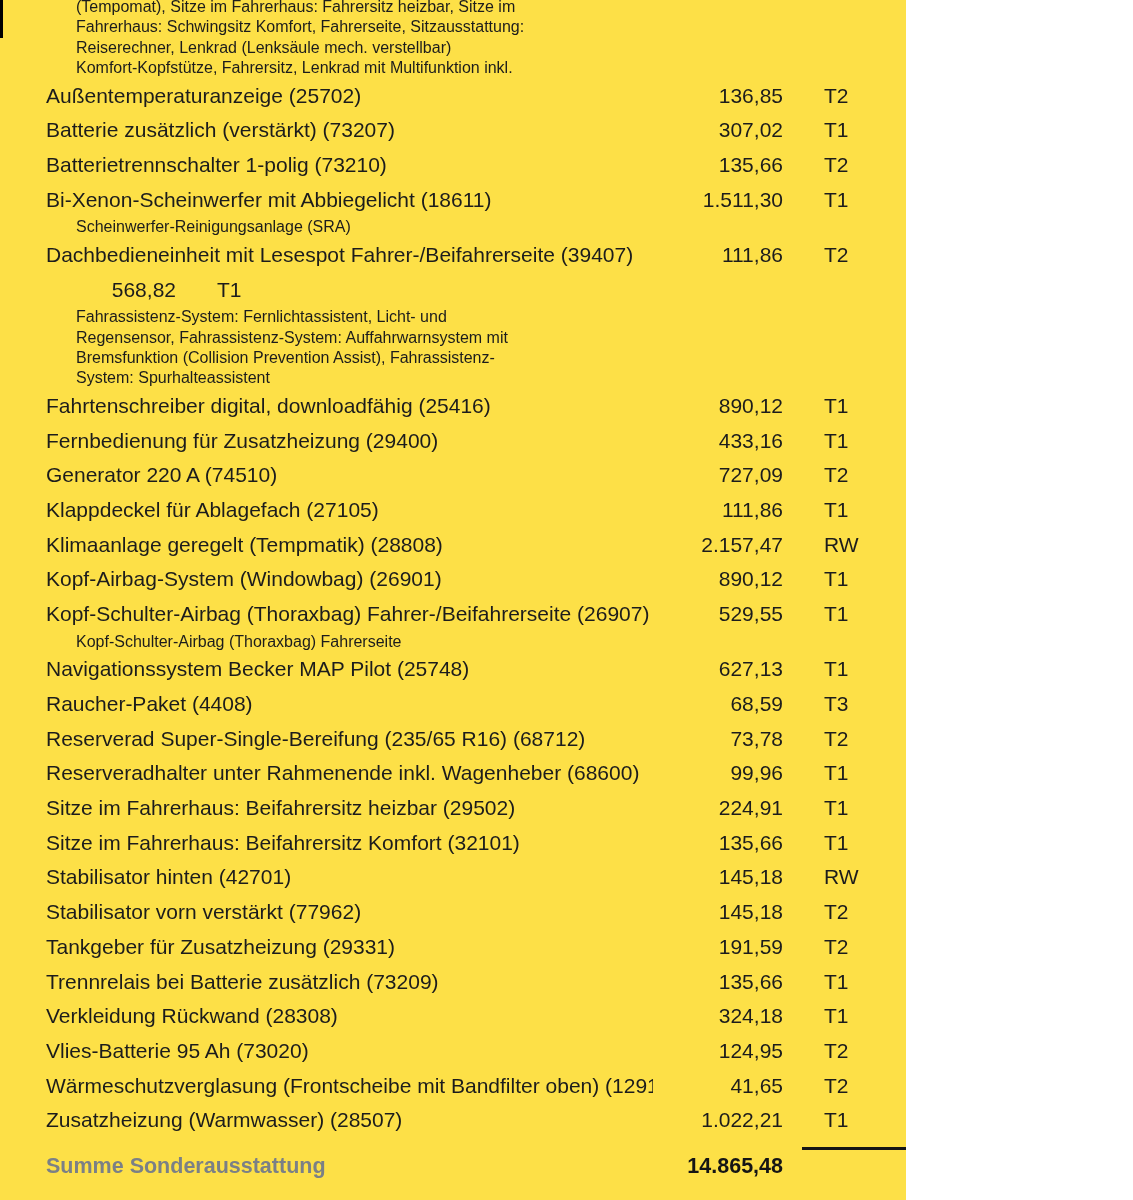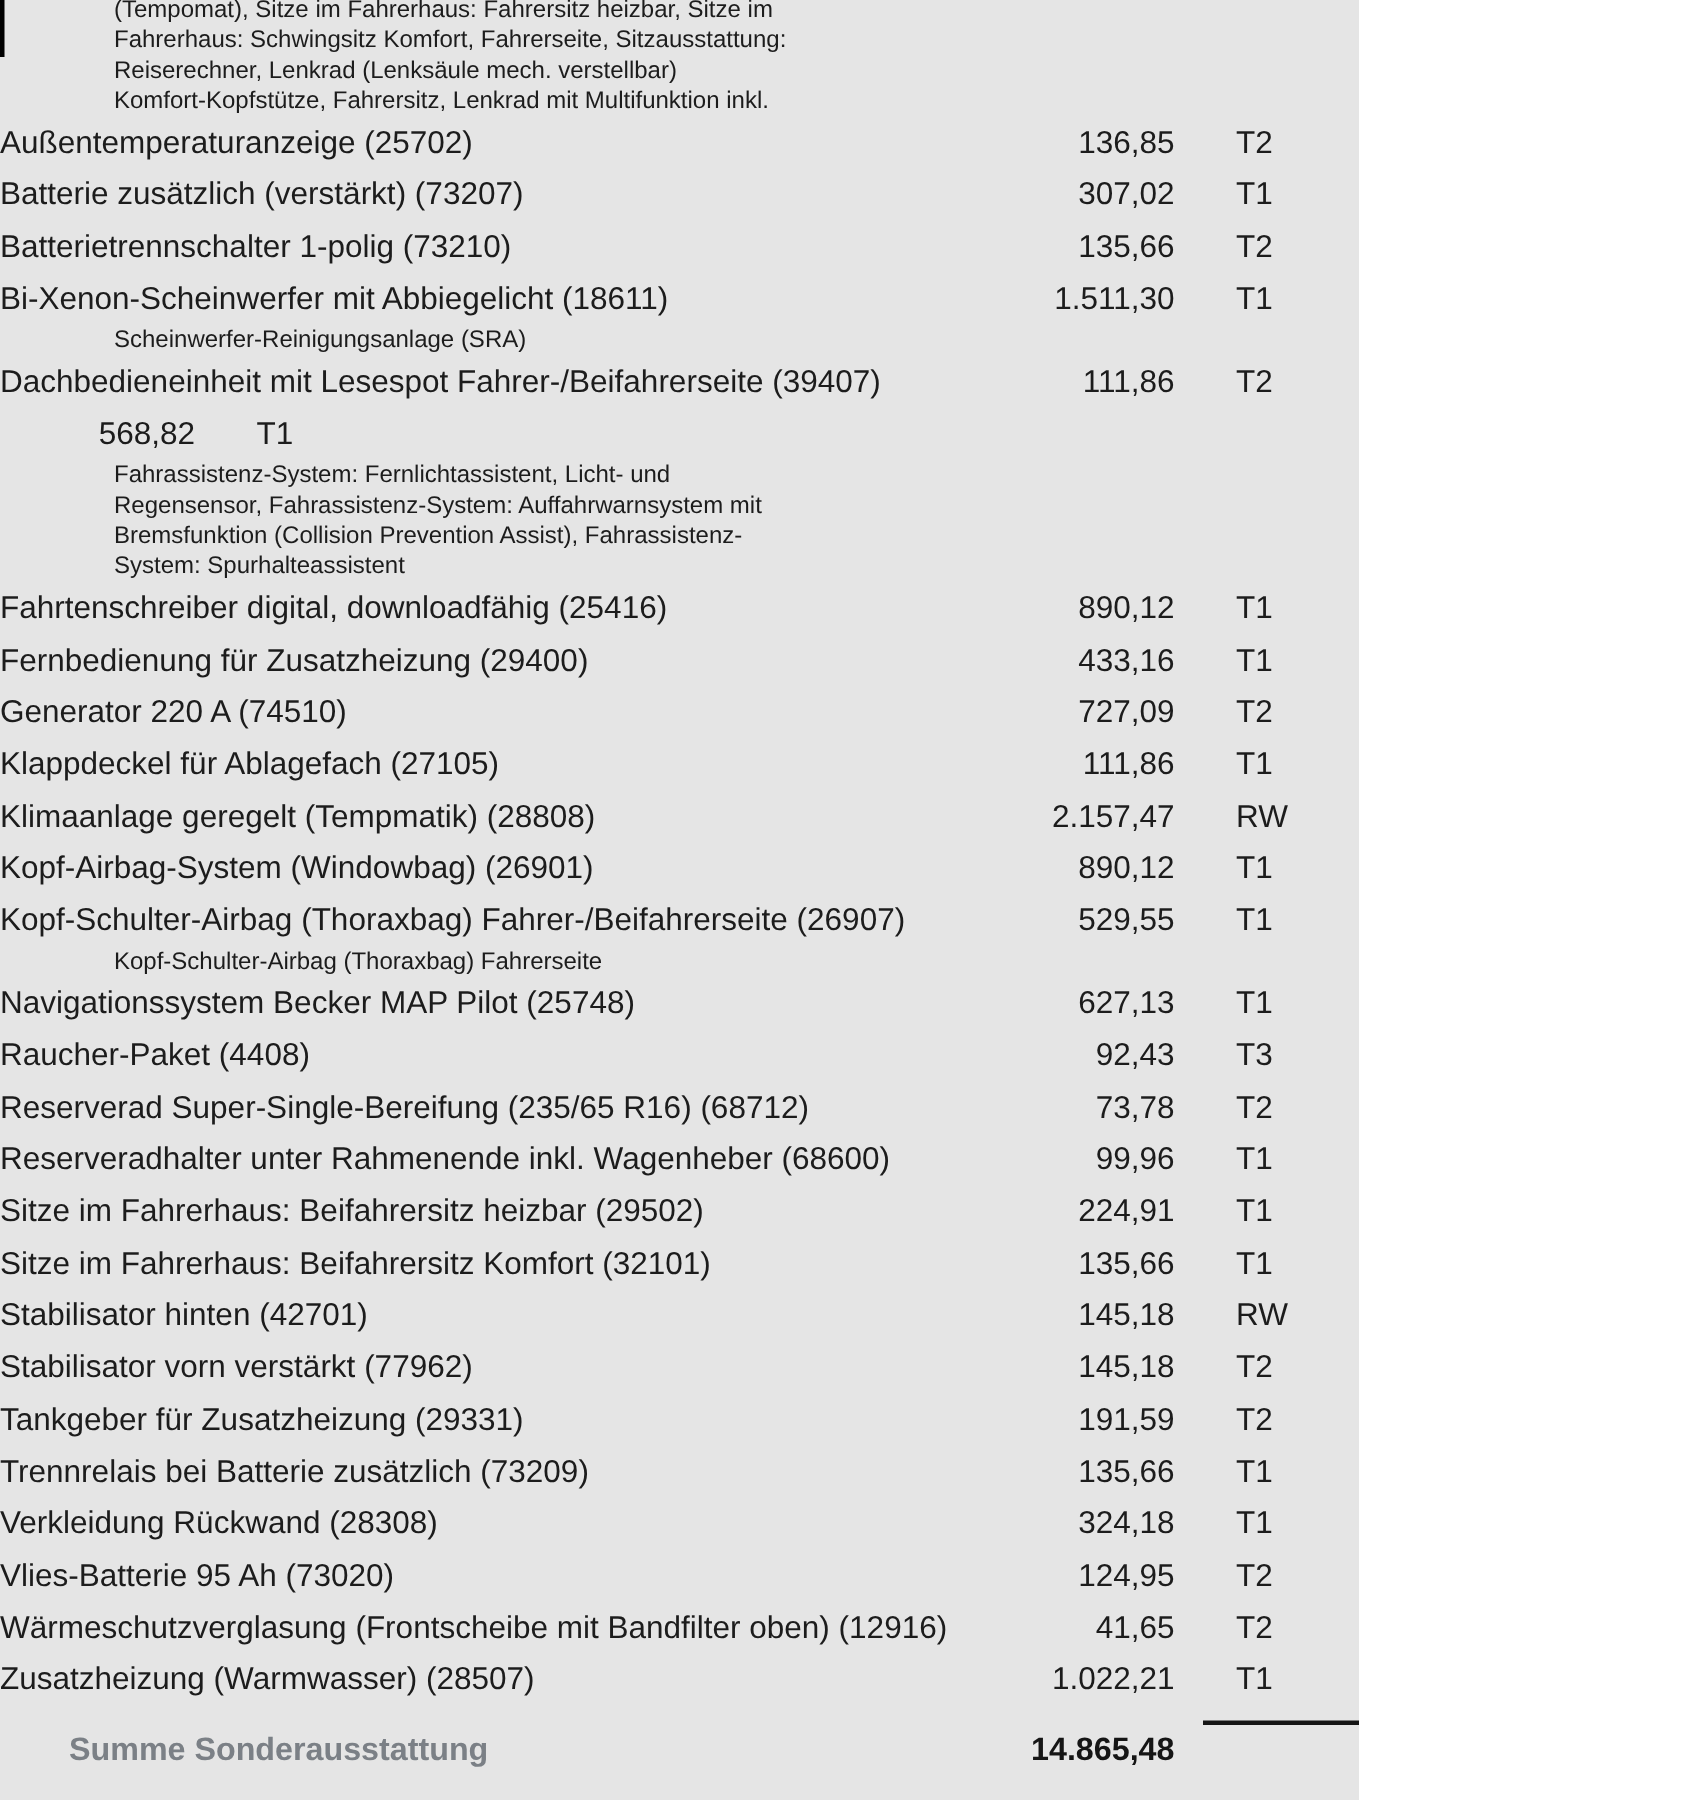--- a/index.html
+++ b/index.html
@@ -1,20 +1,20 @@
 <!DOCTYPE html>
 <html><head>
 <meta charset="utf-8">
 <style>
   html, body { margin: 0; padding: 0; }
   .page {
     position: relative;
     width: 906px;
     height: 1200px;
-    background: #e5e5e5;
+    background: #fde047;
     font-family: "Liberation Sans", sans-serif;
     color: #1c1c1c;
     overflow: hidden;
   }
   .edge-artifact {
     position: absolute;
     left: 0; top: 0;
     width: 3px; height: 38px;
     background: #000;
   }
@@ -23,20 +23,21 @@
     left: 0; top: -3px; right: 0;
   }
   .cont-line, .sub-line {
     margin-left: 76px;
     font-size: 16px;
     line-height: 20.4px;
     white-space: nowrap;
   }
   .item-row {
     display: flex;
+    padding-left: 46px;
     font-size: 21px;
     line-height: 34.7px;
   }
   .item-name {
     flex: 1;
     white-space: nowrap;
     overflow: hidden;
   }
   .item-price {
     width: 130px;
@@ -151,21 +152,21 @@
           <span class="item-tag">T1</span>
         </div>
         <div class="sub-line">Kopf-Schulter-Airbag (Thoraxbag) Fahrerseite</div>
         <div class="item-row">
           <span class="item-name">Navigationssystem Becker MAP Pilot (25748)</span>
           <span class="item-price">627,13</span>
           <span class="item-tag">T1</span>
         </div>
         <div class="item-row">
           <span class="item-name">Raucher-Paket (4408)</span>
-          <span class="item-price">92,43</span>
+          <span class="item-price">68,59</span>
           <span class="item-tag">T3</span>
         </div>
         <div class="item-row">
           <span class="item-name">Reserverad Super-Single-Bereifung (235/65 R16) (68712)</span>
           <span class="item-price">73,78</span>
           <span class="item-tag">T2</span>
         </div>
         <div class="item-row">
           <span class="item-name">Reserveradhalter unter Rahmenende inkl. Wagenheber (68600)</span>
           <span class="item-price">99,96</span>

